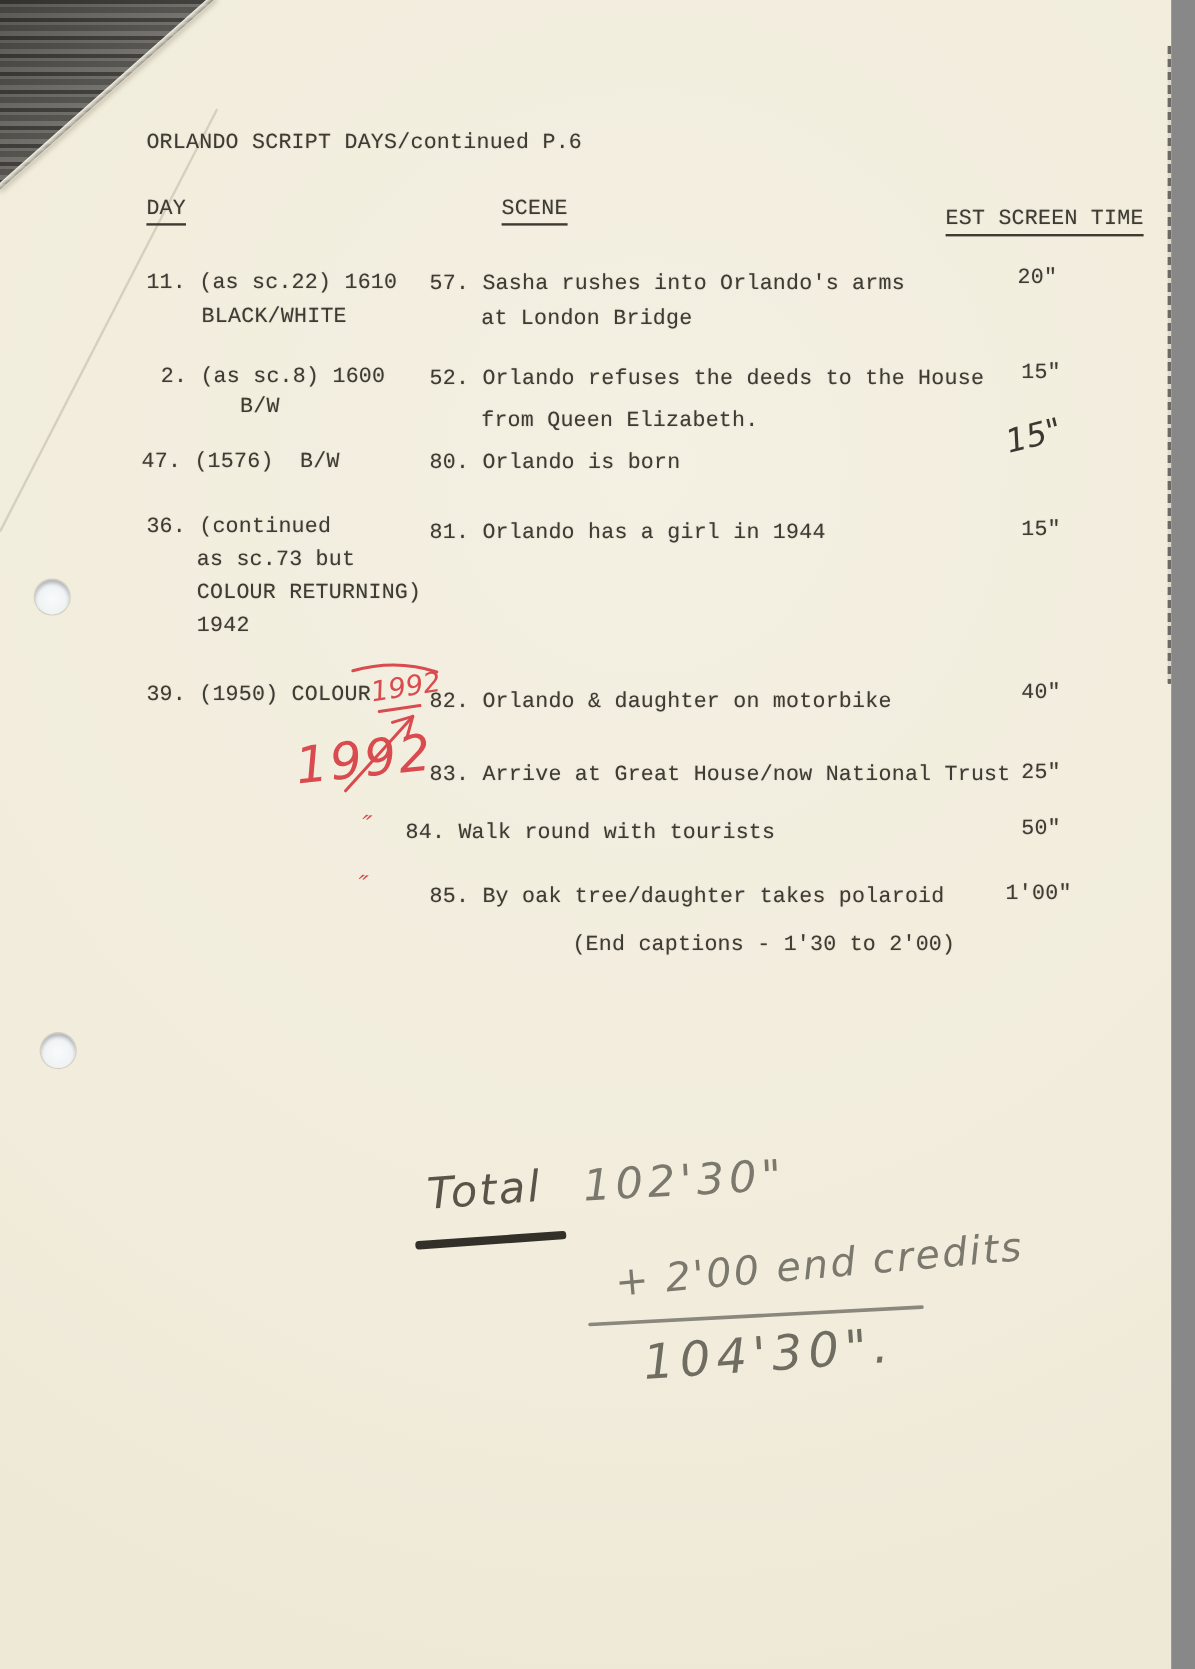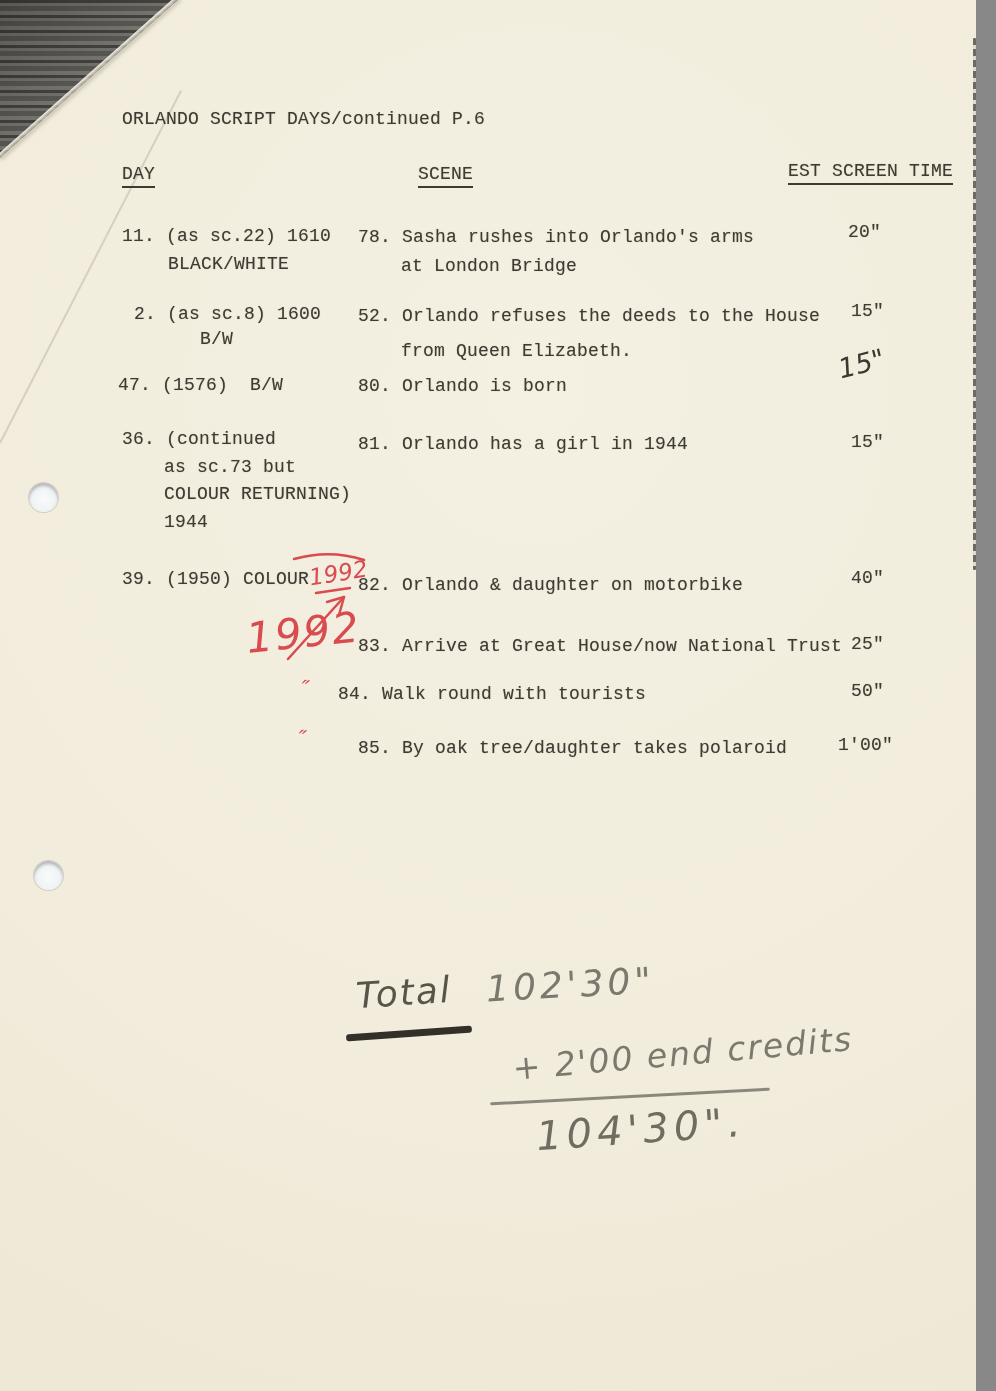--- a/index.html
+++ b/index.html
@@ -67,42 +67,42 @@
   <div class="fold-line"></div>
   <div class="crease"></div>
   <div class="edge-line"></div>
   <div class="punch-hole" style="left:29px;top:483px"></div>
   <div class="punch-hole" style="left:34px;top:861px"></div>
 
   <div class="tw" style="left:122px;top:109px">ORLANDO SCRIPT DAYS/continued P.6</div>
 
   <div class="tw tw-u" style="left:122px;top:164px">DAY</div>
   <div class="tw tw-u" style="left:418px;top:164px">SCENE</div>
-  <div class="tw tw-u" style="left:788px;top:161px">EST SCREEN TIME</div>
+  <div class="tw tw-u" style="left:788px;top:173px">EST SCREEN TIME</div>
 
   <div class="tw" style="left:122px;top:226px">11. (as sc.22) 1610</div>
   <div class="tw" style="left:168px;top:254px">BLACK/WHITE</div>
-  <div class="tw" style="left:358px;top:227px">78. Sasha rushes into Orlando's arms</div>
+  <div class="tw" style="left:358px;top:227px">57. Sasha rushes into Orlando's arms</div>
   <div class="tw" style="left:401px;top:256px">at London Bridge</div>
   <div class="tw" style="left:848px;top:222px">20"</div>
 
   <div class="tw" style="left:134px;top:304px">2. (as sc.8) 1600</div>
   <div class="tw" style="left:200px;top:329px">B/W</div>
   <div class="tw" style="left:358px;top:306px">52. Orlando refuses the deeds to the House</div>
   <div class="tw" style="left:401px;top:341px">from Queen Elizabeth.</div>
   <div class="tw" style="left:851px;top:301px">15"</div>
 
   <div class="tw" style="left:118px;top:375px">47. (1576)  B/W</div>
   <div class="tw" style="left:358px;top:376px">80. Orlando is born</div>
   <div class="hw ink" style="left:838px;top:348px;font-size:27px;transform:rotate(-14deg)">15"</div>
 
   <div class="tw" style="left:122px;top:429px">36. (continued</div>
   <div class="tw" style="left:164px;top:457px">as sc.73 but</div>
   <div class="tw" style="left:164px;top:484px">COLOUR RETURNING)</div>
-  <div class="tw" style="left:164px;top:512px">1944</div>
+  <div class="tw" style="left:164px;top:512px">1942</div>
   <div class="tw" style="left:358px;top:434px">81. Orlando has a girl in 1944</div>
   <div class="tw" style="left:851px;top:432px">15"</div>
 
   <div class="tw" style="left:122px;top:569px">39. (1950) COLOUR</div>
   <div class="hw red" style="left:309px;top:560px;font-size:23px;transform:rotate(-9deg)">1992</div>
   <svg class="red-marks" style="left:280px;top:545px" width="90" height="120" viewBox="0 0 90 120">
     <path d="M14,14 Q50,4 84,15" fill="none" stroke="#d94b4e" stroke-width="2.5" stroke-linecap="round"></path>
     <path d="M36,48 L70,43" fill="none" stroke="#d94b4e" stroke-width="2.5" stroke-linecap="round"></path>
     <path d="M8,114 L64,52" fill="none" stroke="#d94b4e" stroke-width="2.5" stroke-linecap="round"></path>
     <path d="M64,52 L47,57 M64,52 L59,70" fill="none" stroke="#d94b4e" stroke-width="2.5" stroke-linecap="round"></path>
@@ -115,20 +115,21 @@
   <div class="tw" style="left:851px;top:634px">25"</div>
 
   <div class="hw red" style="left:301px;top:676px;font-size:22px;transform:rotate(8deg)">″</div>
   <div class="tw" style="left:338px;top:684px">84. Walk round with tourists</div>
   <div class="tw" style="left:851px;top:681px">50"</div>
 
   <div class="hw red" style="left:298px;top:726px;font-size:22px;transform:rotate(8deg)">″</div>
   <div class="tw" style="left:358px;top:738px">85. By oak tree/daughter takes polaroid</div>
   <div class="tw" style="left:838px;top:735px">1'00"</div>
 
+  <div class="tw" style="left:477px;top:778px">(End captions - 1'30 to 2'00)</div>
 
   <div class="hw" style="left:356px;top:972px;font-size:36px;transform:rotate(-4deg);color:#585449;letter-spacing:2px">Total</div>
   <div class="bar" style="left:346px;top:1030px;width:126px;height:7px;background:#33302a;transform:rotate(-4deg)"></div>
   <div class="hw pencil" style="left:486px;top:964px;font-size:36px;transform:rotate(-3deg);letter-spacing:4px">102'30"</div>
   <div class="hw pencil" style="left:512px;top:1034px;font-size:33px;transform:rotate(-5deg);letter-spacing:2px">+ 2'00 end credits</div>
   <div class="bar" style="left:490px;top:1095px;width:280px;height:3px;background:#8a877c;transform:rotate(-3deg)"></div>
   <div class="hw" style="left:536px;top:1106px;font-size:40px;transform:rotate(-4deg);color:#6f6c61;letter-spacing:5px">104'30".</div>
 
 </div>
 

